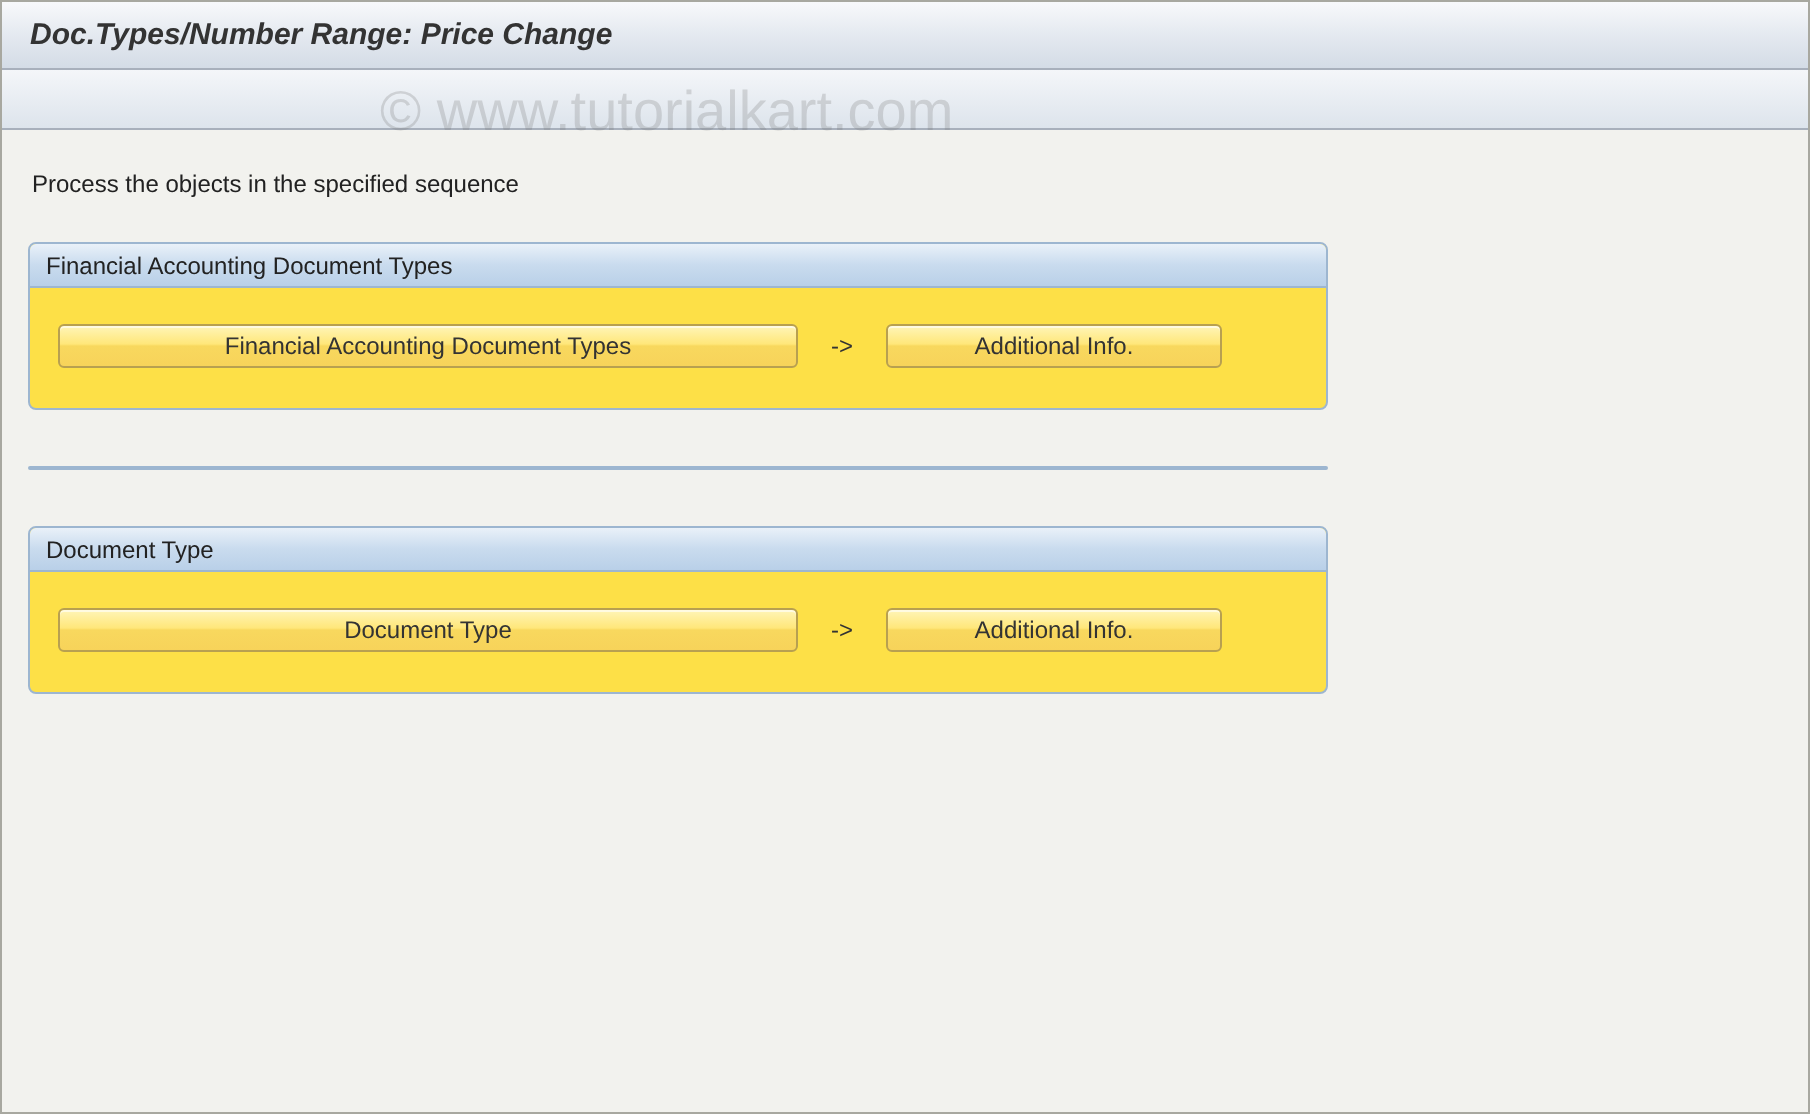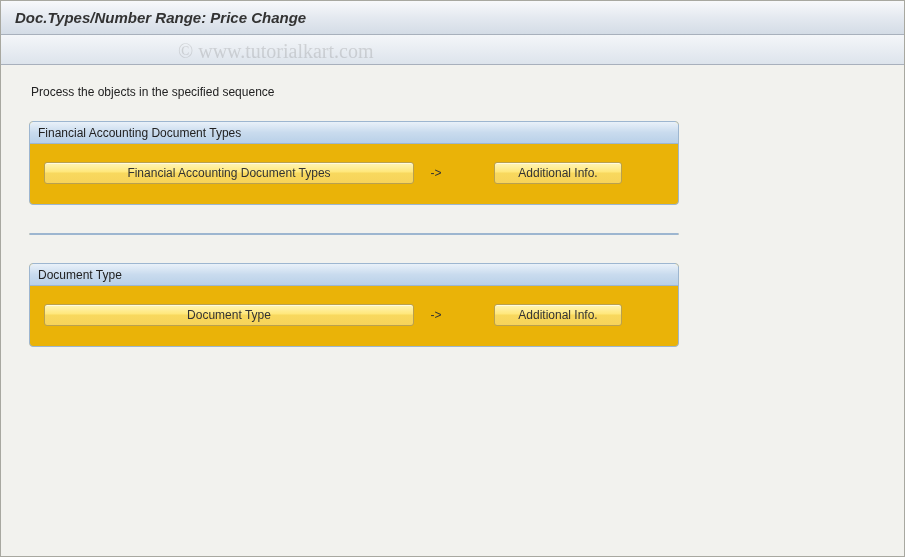--- a/index.html
+++ b/index.html
@@ -28,34 +28,34 @@
       font-weight: bold;
       font-size: 15px;
       color: #333;
     }
     .toolbar-strip {
       background: linear-gradient(to bottom, #f4f6f9 0%, #dde4ec 100%);
       border-bottom: 1px solid #a8b0bc;
       height: 30px;
     }
     .content-area {
-      padding: 20px 16px 16px 28px;
+      padding: 20px 16px 16px 13px;
     }
     .instruction {
       font-size: 12px;
       color: #222;
       margin-bottom: 22px;
       margin-left: 2px;
     }
     .group-box {
       border: 1px solid #9db6d0;
       border-radius: 4px;
       margin-bottom: 28px;
       width: 650px;
-      background: #eab308;
+      background: #fde047;
       overflow: hidden;
     }
     .group-header {
       background: linear-gradient(to bottom, #e9f1f9 0%, #c9dbee 50%, #b9d0e8 100%);
       border-bottom: 1px solid #9db6d0;
       padding: 4px 8px;
       font-size: 12px;
       color: #222;
       height: 22px;
       display: flex;
@@ -79,38 +79,37 @@
       align-items: center;
       justify-content: center;
       cursor: pointer;
       padding: 0 8px;
       box-shadow: inset 0 1px 0 rgba(255,255,255,0.6);
     }
     .btn-wide {
       width: 370px;
     }
     .btn-info {
-      width: 128px;
-      margin-left: 36px;
+      width: 168px;
     }
     .arrow-sep {
       color: #333;
       font-size: 12px;
       display: inline-flex;
       justify-content: center;
       width: 20px;
     }
     .watermark {
       position: absolute;
       top: 40px;
-      left: 178px;
-      font-size: 20px;
+      left: 190px;
+      font-size: 28px;
       color: rgba(120,120,120,0.25);
       pointer-events: none;
-      font-family: Liberation Serif, serif;
+      font-family: Liberation Sans, sans-serif;
     }
   </style>
 </head>
 <body>
 
 <div class="title-bar">
   <span class="title-bar-text">Doc.Types/Number Range: Price Change</span>
 </div>
 
 <div class="toolbar-strip"></div>

